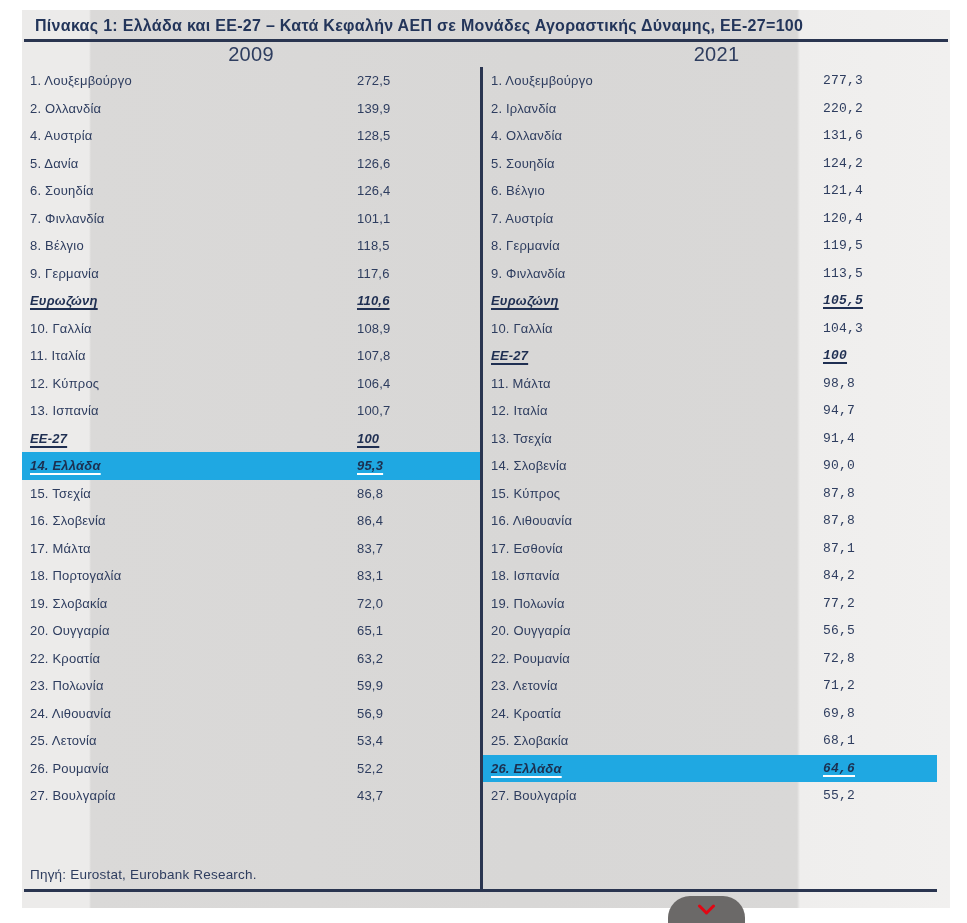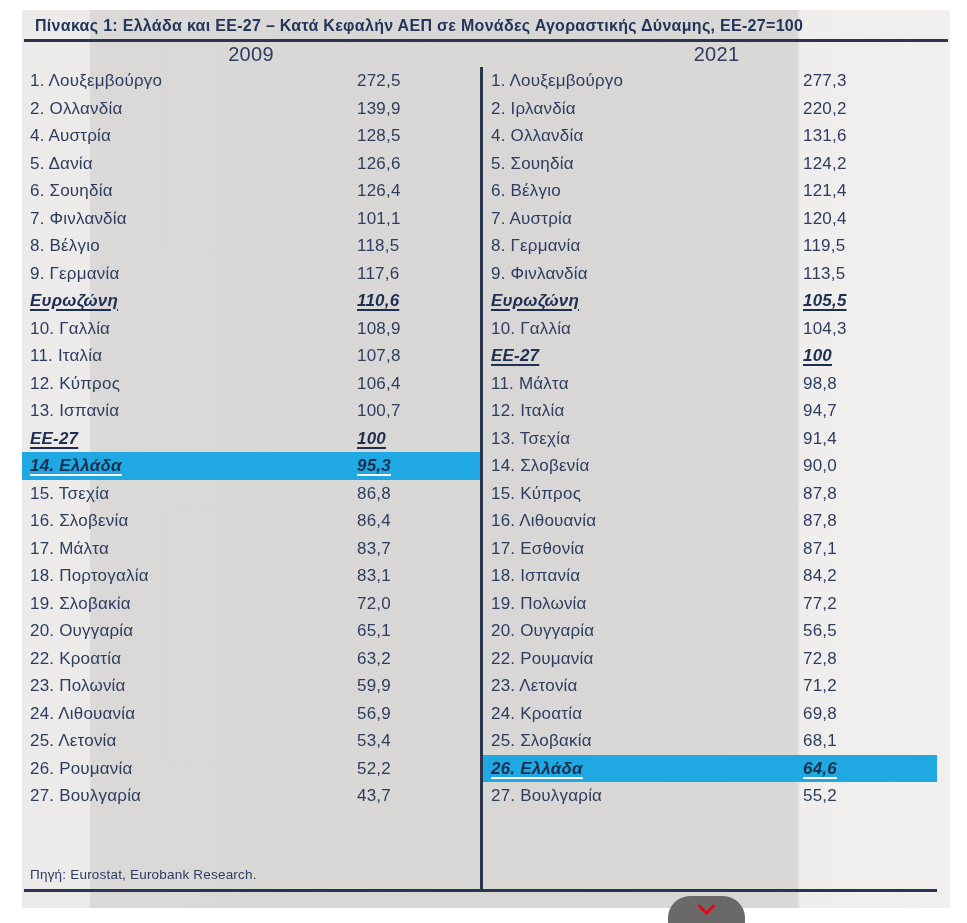--- a/index.html
+++ b/index.html
@@ -23,24 +23,24 @@
   #col-divider{left:458px;top:57px;width:3px;height:822px;}
   .year-cell{
     position:absolute;top:33px;height:23px;font-size:20px;letter-spacing:.3px;
     text-align:center;color:#2E3D5F;
   }
   #year-left{left:0;width:458px;}
   #year-right{left:461px;width:467px;}
   .col{position:absolute;top:57px;}
   #col-2009{left:0;width:458px;}
   #col-2021{left:461px;width:467px;}
-  .row{position:relative;height:27.5px;line-height:27.5px;font-size:17px;letter-spacing:.2px;}
+  .row{position:relative;height:27.5px;line-height:27.5px;font-size:13px;letter-spacing:.2px;}
   .row .label{position:absolute;left:8px;white-space:nowrap;}
   .row .value{position:absolute;left:335px;white-space:nowrap;}
-  #col-2021 .row .value{left:320px;}
+  #col-2021 .row .value{left:340px;font-family:Liberation Mono, monospace;}
   .row.aggregate{font-weight:bold;font-style:italic;color:#1F2F52;text-align:center;}
   .row.aggregate .label,.row.aggregate .value{
     text-decoration:underline;text-decoration-thickness:2px;text-underline-offset:3px;
   }
   .row.highlight{
     background:#1FA8E2;font-weight:bold;font-style:italic;color:#1C3050;
   }
   #col-2021 .row.highlight{width:calc(100% - 13px);}
   .row.highlight .label,.row.highlight .value{
     text-decoration:underline;text-decoration-color:#ffffff;

